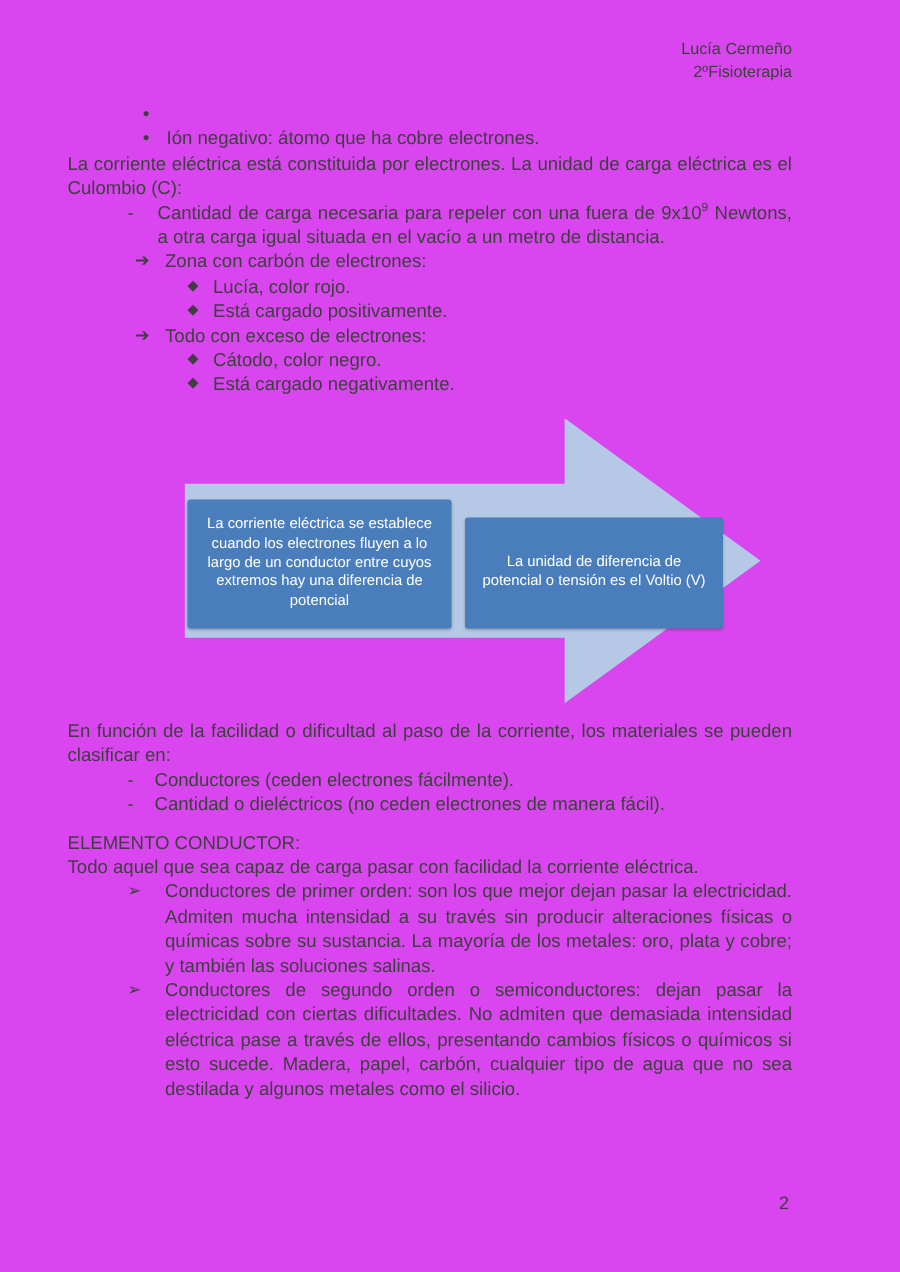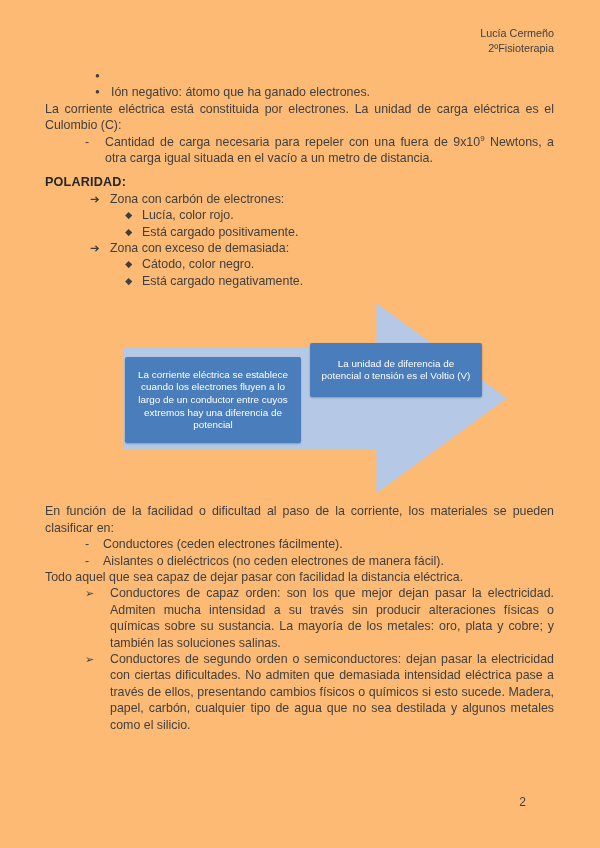--- a/index.html
+++ b/index.html
@@ -1,21 +1,21 @@
 <!DOCTYPE html>
 <html><head>
 <meta charset="utf-8">
 <style>
   * { margin:0; padding:0; box-sizing:border-box; }
   html,body { background:#e9e9e9; }
   .page {
-    width:600px; height:848px; margin:0 auto; background:#fdba74;
+    width:600px; height:848px; margin:0 auto; background:#d946ef;
     font-family:"Liberation Sans", sans-serif;
     color:#3f3f3f; font-size:12.4px; line-height:16.4px;
-    padding:26px 46px 0 45px; position:relative; overflow:hidden;
+    padding:26px 72px 0 45px; position:relative; overflow:hidden;
   }
   .header { text-align:right; font-size:10.8px; line-height:14.5px; margin-bottom:13px; }
   p.just { text-align:justify; }
 
   .li { display:flex; align-items:flex-start; }
   .li .marker { flex:0 0 auto; text-align:left; line-height:16.4px; }
   .li .text { flex:1 1 auto; text-align:justify; }
 
   .li.dot { padding-left:50px; }
   .li.dot .marker { width:16px; font-size:8px; }
@@ -48,68 +48,67 @@
     clip-path:polygon(0 23%, 66% 23%, 66% 0, 100% 50%, 66% 100%, 66% 77%, 0 77%);
   }
   .sa-box {
     position:absolute; background:#4a7dbb; color:#ffffff;
     display:flex; align-items:center; justify-content:center;
     text-align:center; font-size:9.9px; line-height:12.6px;
     padding:4px 7px; border-radius:2px;
     box-shadow:0 1px 2px rgba(0,0,0,0.25);
   }
   .sa-box1 { left:80px;  top:54px; width:176px; height:86px; }
-  .sa-box2 { left:265px; top:40px; width:172px; height:54px; }
+  .sa-box2 { left:265px; top:66px; width:172px; height:74px; }
 
   sup { font-size:8px; line-height:0; }
 
   .page-number { position:absolute; right:74px; bottom:38px; font-size:12px; }
 </style>
 </head>
 <body>
 
 <div class="page">
 
   <div class="header">
     <div>Lucía Cermeño</div>
     <div>2ºFisioterapia</div>
   </div>
 
   <div class="li dot">
     <span class="marker">●</span>
   </div>
   <div class="li dot">
     <span class="marker">●</span>
-    <span class="text">Ión negativo: átomo que ha ganado electrones.</span>
+    <span class="text">Ión negativo: átomo que ha cobre electrones.</span>
   </div>
 
   <p class="just">La corriente eléctrica está constituida por electrones. La unidad de carga eléctrica es el Culombio (C):</p>
 
   <div class="li dashdef">
     <span class="marker">-</span>
     <span class="text"><span>Cantidad de carga necesaria para repeler con una fuera de 9x10</span><sup>9</sup><span> Newtons, a otra carga igual situada en el vacío a un metro de distancia.</span></span>
   </div>
 
-  <div class="h-polaridad">POLARIDAD:</div>
 
   <div class="li arrow">
     <span class="marker">➔</span>
     <span class="text">Zona con carbón de electrones:</span>
   </div>
   <div class="li diamond">
     <span class="marker">◆</span>
     <span class="text">Lucía, color rojo.</span>
   </div>
   <div class="li diamond">
     <span class="marker">◆</span>
     <span class="text">Está cargado positivamente.</span>
   </div>
   <div class="li arrow">
     <span class="marker">➔</span>
-    <span class="text">Zona con exceso de demasiada:</span>
+    <span class="text">Todo con exceso de electrones:</span>
   </div>
   <div class="li diamond">
     <span class="marker">◆</span>
     <span class="text">Cátodo, color negro.</span>
   </div>
   <div class="li diamond">
     <span class="marker">◆</span>
     <span class="text">Está cargado negativamente.</span>
   </div>
 
@@ -120,28 +119,29 @@
   </div>
 
   <p class="just">En función de la facilidad o dificultad al paso de la corriente, los materiales se pueden clasificar en:</p>
 
   <div class="li dash2">
     <span class="marker">-</span>
     <span class="text">Conductores (ceden electrones fácilmente).</span>
   </div>
   <div class="li dash2">
     <span class="marker">-</span>
-    <span class="text">Aislantes o dieléctricos (no ceden electrones de manera fácil).</span>
+    <span class="text">Cantidad o dieléctricos (no ceden electrones de manera fácil).</span>
   </div>
 
-  <p class="just">Todo aquel que sea capaz de dejar pasar con facilidad la distancia eléctrica.</p>
+  <div class="h-conductor">ELEMENTO CONDUCTOR:</div>
+  <p class="just">Todo aquel que sea capaz de carga pasar con facilidad la corriente eléctrica.</p>
 
   <div class="li tri">
     <span class="marker">➢</span>
-    <span class="text">Conductores de capaz orden: son los que mejor dejan pasar la electricidad. Admiten mucha intensidad a su través sin producir alteraciones físicas o químicas sobre su sustancia. La mayoría de los metales: oro, plata y cobre; y también las soluciones salinas.</span>
+    <span class="text">Conductores de primer orden: son los que mejor dejan pasar la electricidad. Admiten mucha intensidad a su través sin producir alteraciones físicas o químicas sobre su sustancia. La mayoría de los metales: oro, plata y cobre; y también las soluciones salinas.</span>
   </div>
   <div class="li tri">
     <span class="marker">➢</span>
     <span class="text">Conductores de segundo orden o semiconductores: dejan pasar la electricidad con ciertas dificultades. No admiten que demasiada intensidad eléctrica pase a través de ellos, presentando cambios físicos o químicos si esto sucede. Madera, papel, carbón, cualquier tipo de agua que no sea destilada y algunos metales como el silicio.</span>
   </div>
 
   <div class="page-number">2</div>
 
 </div>
 

